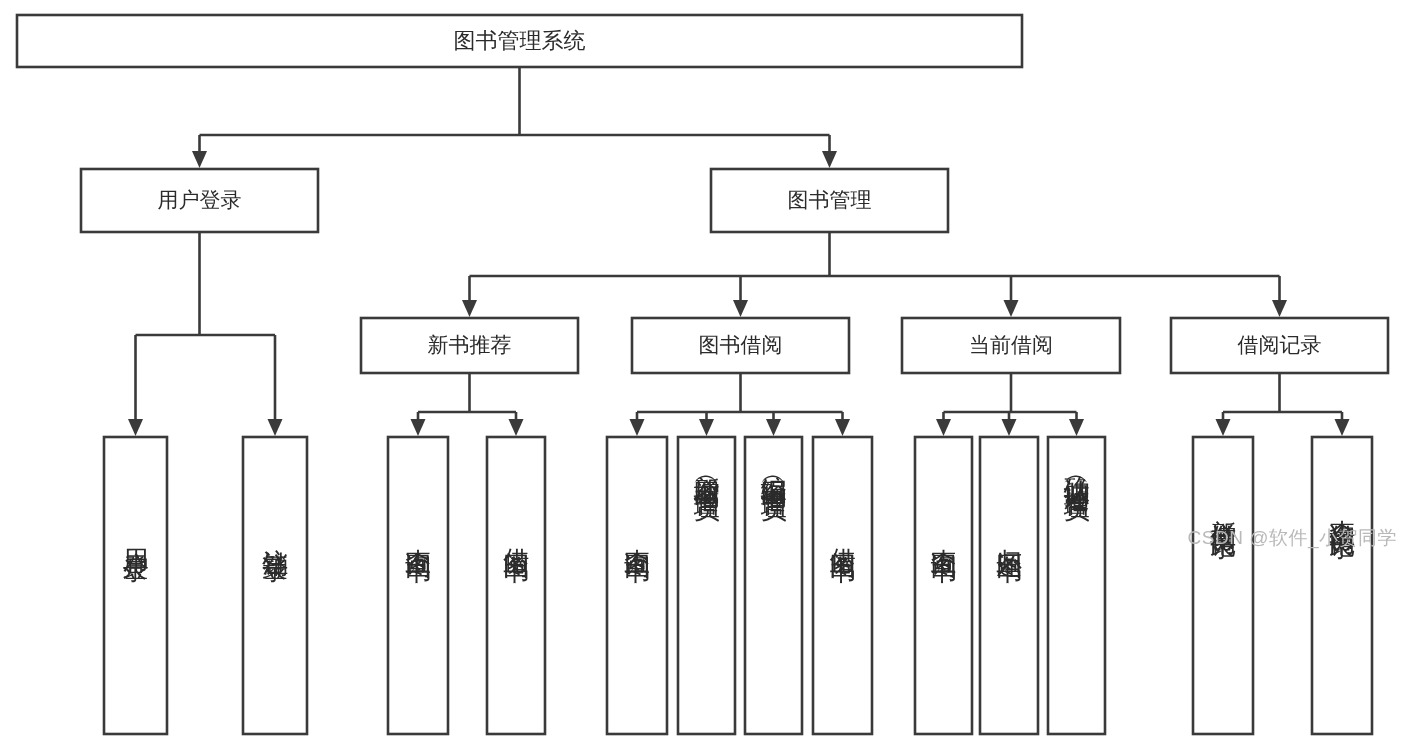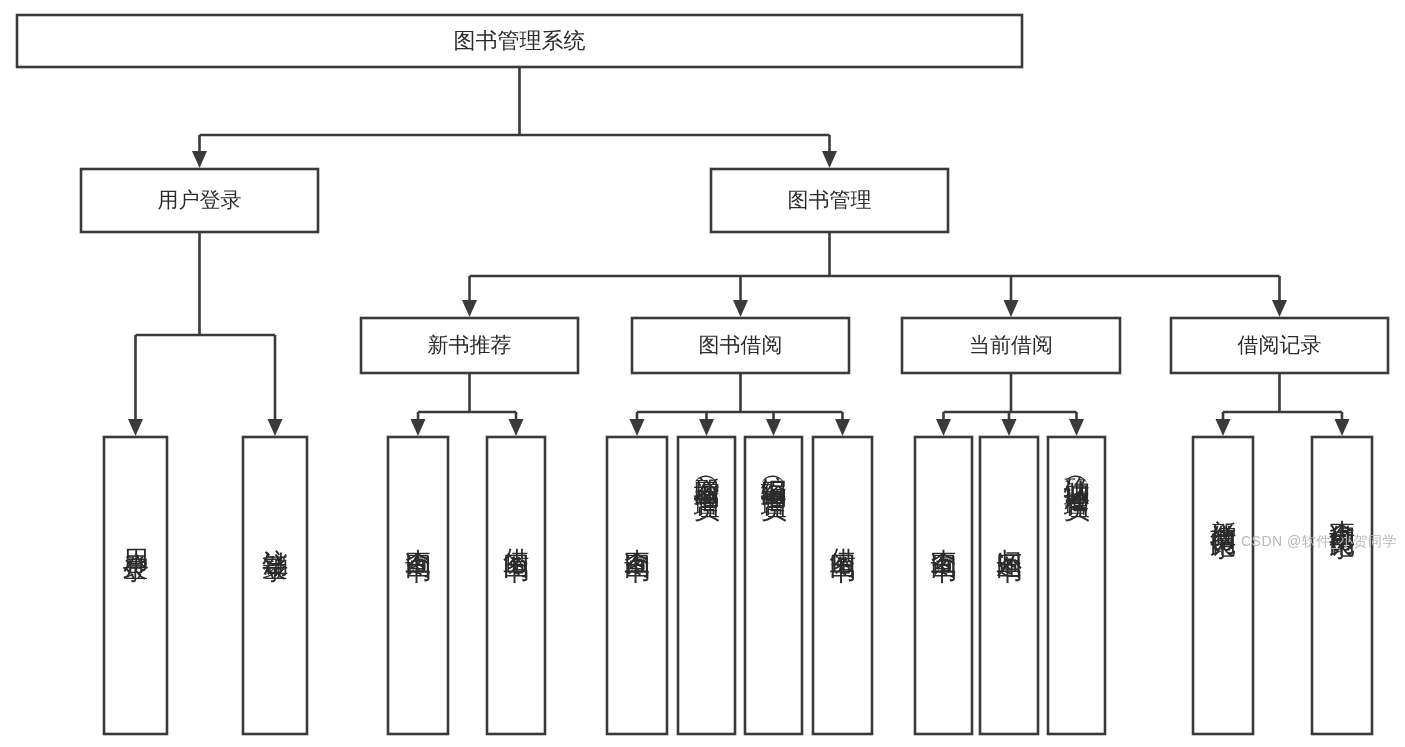--- a/index.html
+++ b/index.html
@@ -67,21 +67,21 @@
     line-height: 1.06;
     letter-spacing: 3px;
     color: #2b2b2b;
     white-space: nowrap;
   }
   .watermark {
     position: absolute;
     right: 8px;
     bottom: 6px;
     font-family: "Liberation Sans", "DejaVu Sans", sans-serif;
-    font-size: 14px;
+    font-size: 19px;
     color: #b9b9b9;
     white-space: nowrap;
     letter-spacing: 0.5px;
   }
 </style>
 </head>
 <body>
 
 <div id="diagram-root">
   <svg class="diagram" viewBox="0 0 1405 747">

